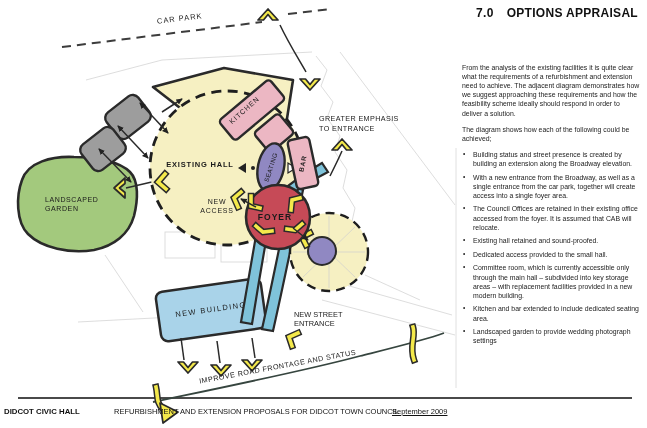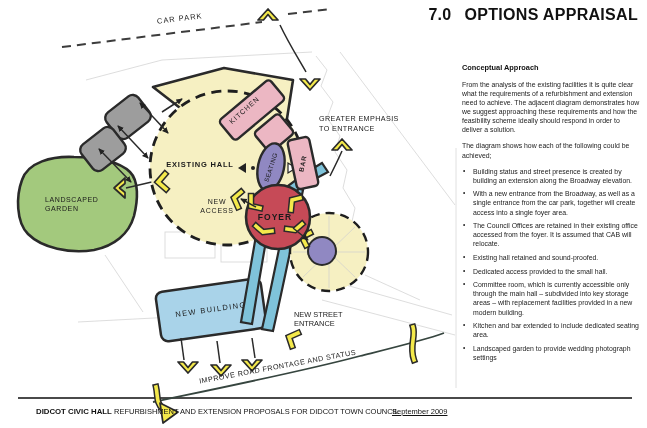--- a/index.html
+++ b/index.html
@@ -2,33 +2,33 @@
 <html style="--pale_yellow: #f6f0c2; --pink: #ecb7c3; --purple: #9088c2; --green: #a3c97d; --building_blue: #a9d3e9; --swoosh_blue: #7fc3da; --foyer_red: #c64a57; --arrow_yellow: #f4e94b; --gray_block: #9d9d9d; --outline_dark: #2a2a2a;"><head>
 <meta charset="utf-8">
 <style>
   html,body{margin:0;padding:0;background:#fff;}
   body{width:647px;height:428px;position:relative;overflow:hidden;
        font-family:"Liberation Sans",sans-serif;color:#1a1a1a;}
   svg{position:absolute;left:0;top:0;}
   svg text{font-family:"Liberation Sans",sans-serif;fill:#1a1a1a;}
 
   .doc-title{position:absolute;top:6px;left:400px;width:238px;text-align:right;
-             font-size:16px;font-weight:bold;letter-spacing:.3px;color:#111;}
+             font-size:12px;font-weight:bold;letter-spacing:.3px;color:#111;}
   .doc-title .sec{margin-right:13px;}
 
   .rightcol{position:absolute;left:462px;top:63px;width:178px;font-size:6.9px;
             line-height:1.32;color:#222;}
   .rightcol h3{margin:0 0 7px 0;font-size:7.4px;font-weight:bold;color:#111;}
   .rightcol p{margin:0 0 7px 0;}
   .rightcol ul{margin:0;padding:0;list-style:none;}
   .rightcol li{position:relative;padding-left:11px;margin-bottom:4.5px;}
   .rightcol li:before{content:"\2022";position:absolute;left:1px;top:0;font-size:6.5px;}
 
   .footer{position:absolute;left:0;top:407px;width:647px;font-size:7.5px;color:#111;}
-  .footer .f-left{position:absolute;left:36px;font-weight:bold;font-size:7.8px;text-align:center;}
+  .footer .f-left{position:absolute;left:4px;font-weight:bold;font-size:7.8px;text-align:center;}
   .footer .f-center{position:absolute;left:114px;}
   .footer .f-right{position:absolute;left:392px;text-decoration:underline;}
 
   
   .c-hall{fill:var(--pale_yellow);}
   .c-pink{fill:var(--pink);}
   .c-purple{fill:var(--purple);}
   .c-green{fill:var(--green);}
   .c-bblue{fill:var(--building_blue);}
   .c-swoosh{fill:var(--swoosh_blue);}
@@ -235,21 +235,20 @@
       <polygon class="chevp" points="160,403 178,412 163,423"></polygon>
     </g>
   </g>
 </svg>
 
 <div class="doc-title">
   <span class="sec">7.0</span><span>OPTIONS APPRAISAL</span>
 </div>
 
 <div class="rightcol">
-  <h3>Conceptual Approach</h3>
   <p>From the analysis of the existing facilities it is quite clear what the requirements of a refurbishment and extension need to achieve.  The adjacent diagram demonstrates how we suggest approaching these requirements and how the feasibility scheme ideally should respond in order to deliver a solution.</p>
   <p>The diagram shows how each of the following could be achieved;</p>
   <ul>
     <li>Building status and street presence is created by building an extension along the Broadway elevation.</li>
     <li>With a new entrance from the Broadway, as well as a single entrance from the car park, together will create access into a single foyer area.</li>
     <li>The Council Offices are retained in their existing office accessed from the foyer.  It is assumed that CAB will relocate.</li>
     <li>Existing hall retained and sound-proofed.</li>
     <li>Dedicated access provided to the small hall.</li>
     <li>Committee room, which is currently accessible only through the main hall – subdivided into key storage areas – with replacement facilities provided in a new modern building.</li>
     <li>Kitchen and bar extended to include dedicated seating area.</li>

